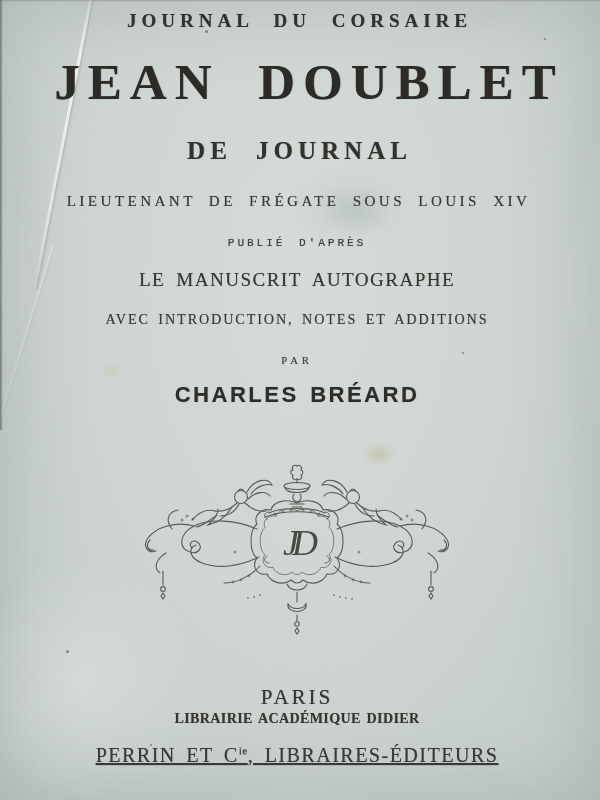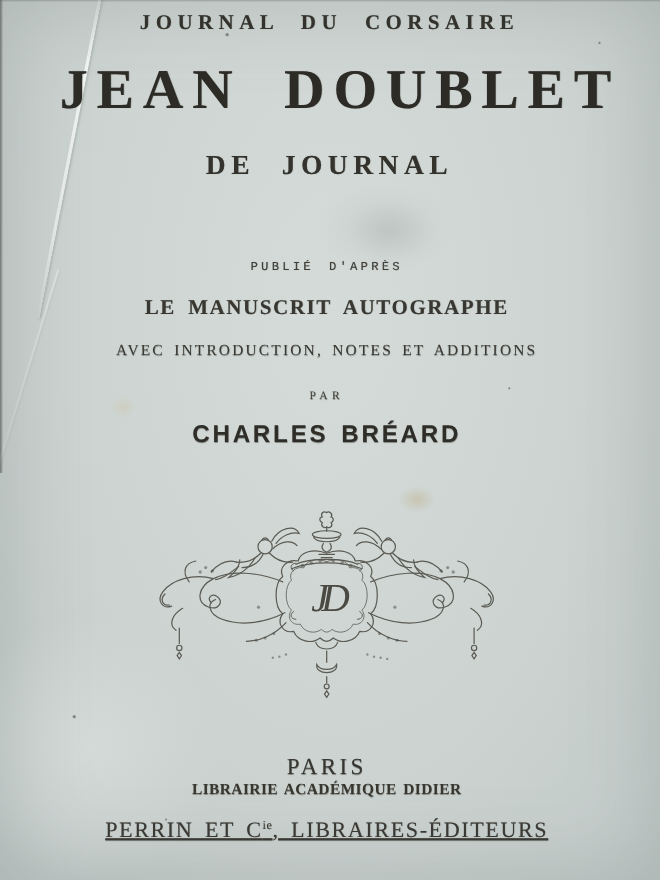--- a/index.html
+++ b/index.html
@@ -45,21 +45,21 @@
   .sp3{left:66px;top:650px;} .sp4{left:462px;top:352px;width:2px;height:2px;}
   .sp5{left:150px;top:744px;width:2px;height:2px;}
   
   .line{position:absolute;left:0;width:594px;text-align:center;line-height:1.12;
     text-shadow:0.3px 0.3px 0.7px rgba(45,44,38,0.45);}
   .t-series {top:10px; font-size:19px; font-weight:700; letter-spacing:5px; word-spacing:11px; padding-left:5px;}
   .t-main   {top:54px; font-size:51px; font-weight:700; letter-spacing:8px; word-spacing:18px; padding-left:24px; color:#2c2b26;}
   .t-sub    {top:137px;font-size:25px; font-weight:700; letter-spacing:5px; word-spacing:13px; padding-left:5px;}
   .t-rank   {top:193px;font-size:15px; letter-spacing:3.5px; word-spacing:6px; padding-left:3px; color:#3a3933;}
   .t-publie {top:237px;font-size:11px; letter-spacing:3px; word-spacing:4px; color:#3e3d36;font-family:Liberation Mono, monospace;}
-  .t-manu   {top:269px;font-size:19px; letter-spacing:1.5px; word-spacing:5px; color:#383731;font-weight:bold;}
+  .t-manu   {top:269px;font-size:19px; letter-spacing:1.5px; word-spacing:5px; color:#383731;}
   .t-avec   {top:312px;font-size:14px; letter-spacing:2px; word-spacing:3px; color:#3a3933;}
   .t-par    {top:355px;font-size:10.5px;letter-spacing:4px; color:#45443c;}
   .t-author {top:383px;font-size:22px; font-weight:700; letter-spacing:2.5px; word-spacing:3px;
              font-family:"Liberation Sans","DejaVu Sans",sans-serif; color:#2e2d28;}
   .t-paris  {top:686px;font-size:21px; letter-spacing:3px; color:#363530;}
   .t-lib    {top:711px;font-size:14px; font-weight:700; letter-spacing:0.4px; word-spacing:2px; color:#38372f;}
   .t-perrin {top:744px;font-size:20px; letter-spacing:1.5px; word-spacing:4px; color:#3a3933;text-decoration:underline;}
   .t-addr   {top:775px;font-size:10px; letter-spacing:1.5px; word-spacing:2px; color:#4a4941;}
   .sup{font-size:0.55em;vertical-align:super;letter-spacing:0.5px;}
   
@@ -80,20 +80,21 @@
   <div class="stain stain4"></div>
   <div class="speck sp1"></div>
   <div class="speck sp2"></div>
   <div class="speck sp3"></div>
   <div class="speck sp4"></div>
   <div class="speck sp5"></div>
 
   <div class="line t-series">JOURNAL DU CORSAIRE</div>
   <div class="line t-main">JEAN DOUBLET</div>
   <div class="line t-sub">DE JOURNAL</div>
+  <div class="line t-rank">LIEUTENANT DE FRÉGATE SOUS LOUIS XIV</div>
   <div class="line t-publie">PUBLIÉ D'APRÈS</div>
   <div class="line t-manu">LE MANUSCRIT AUTOGRAPHE</div>
   <div class="line t-par">PAR</div>
   <div class="line t-avec">AVEC INTRODUCTION, NOTES ET ADDITIONS</div>
   <div class="line t-author">CHARLES BRÉARD</div>
 
   <svg class="vignette" viewBox="0 0 320 180">
     <g stroke="#4b4a42" fill="none" stroke-width="1.1" stroke-linecap="round" opacity="0.88">
 
       <g>

